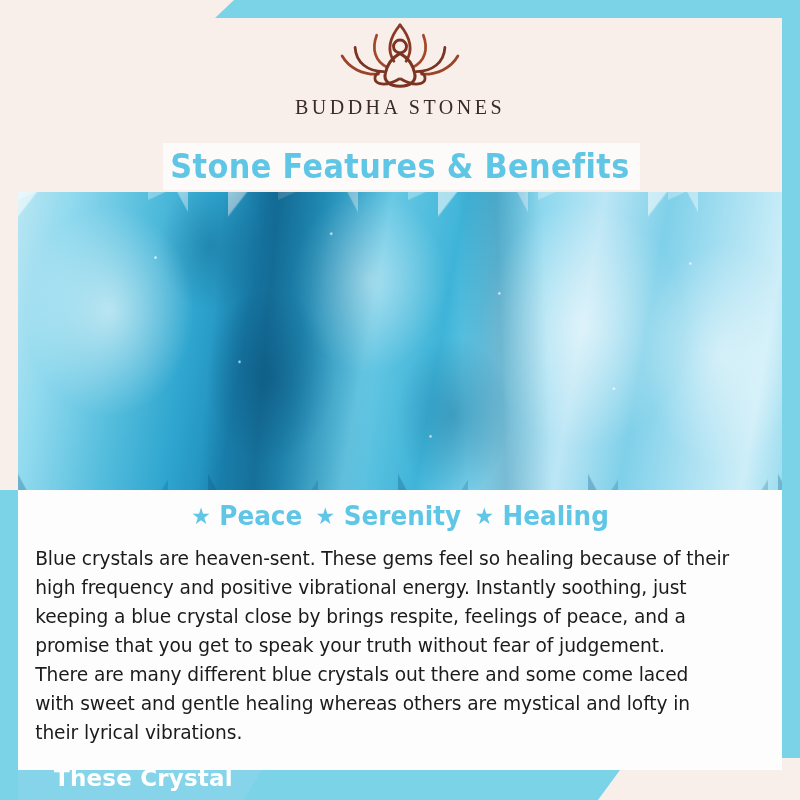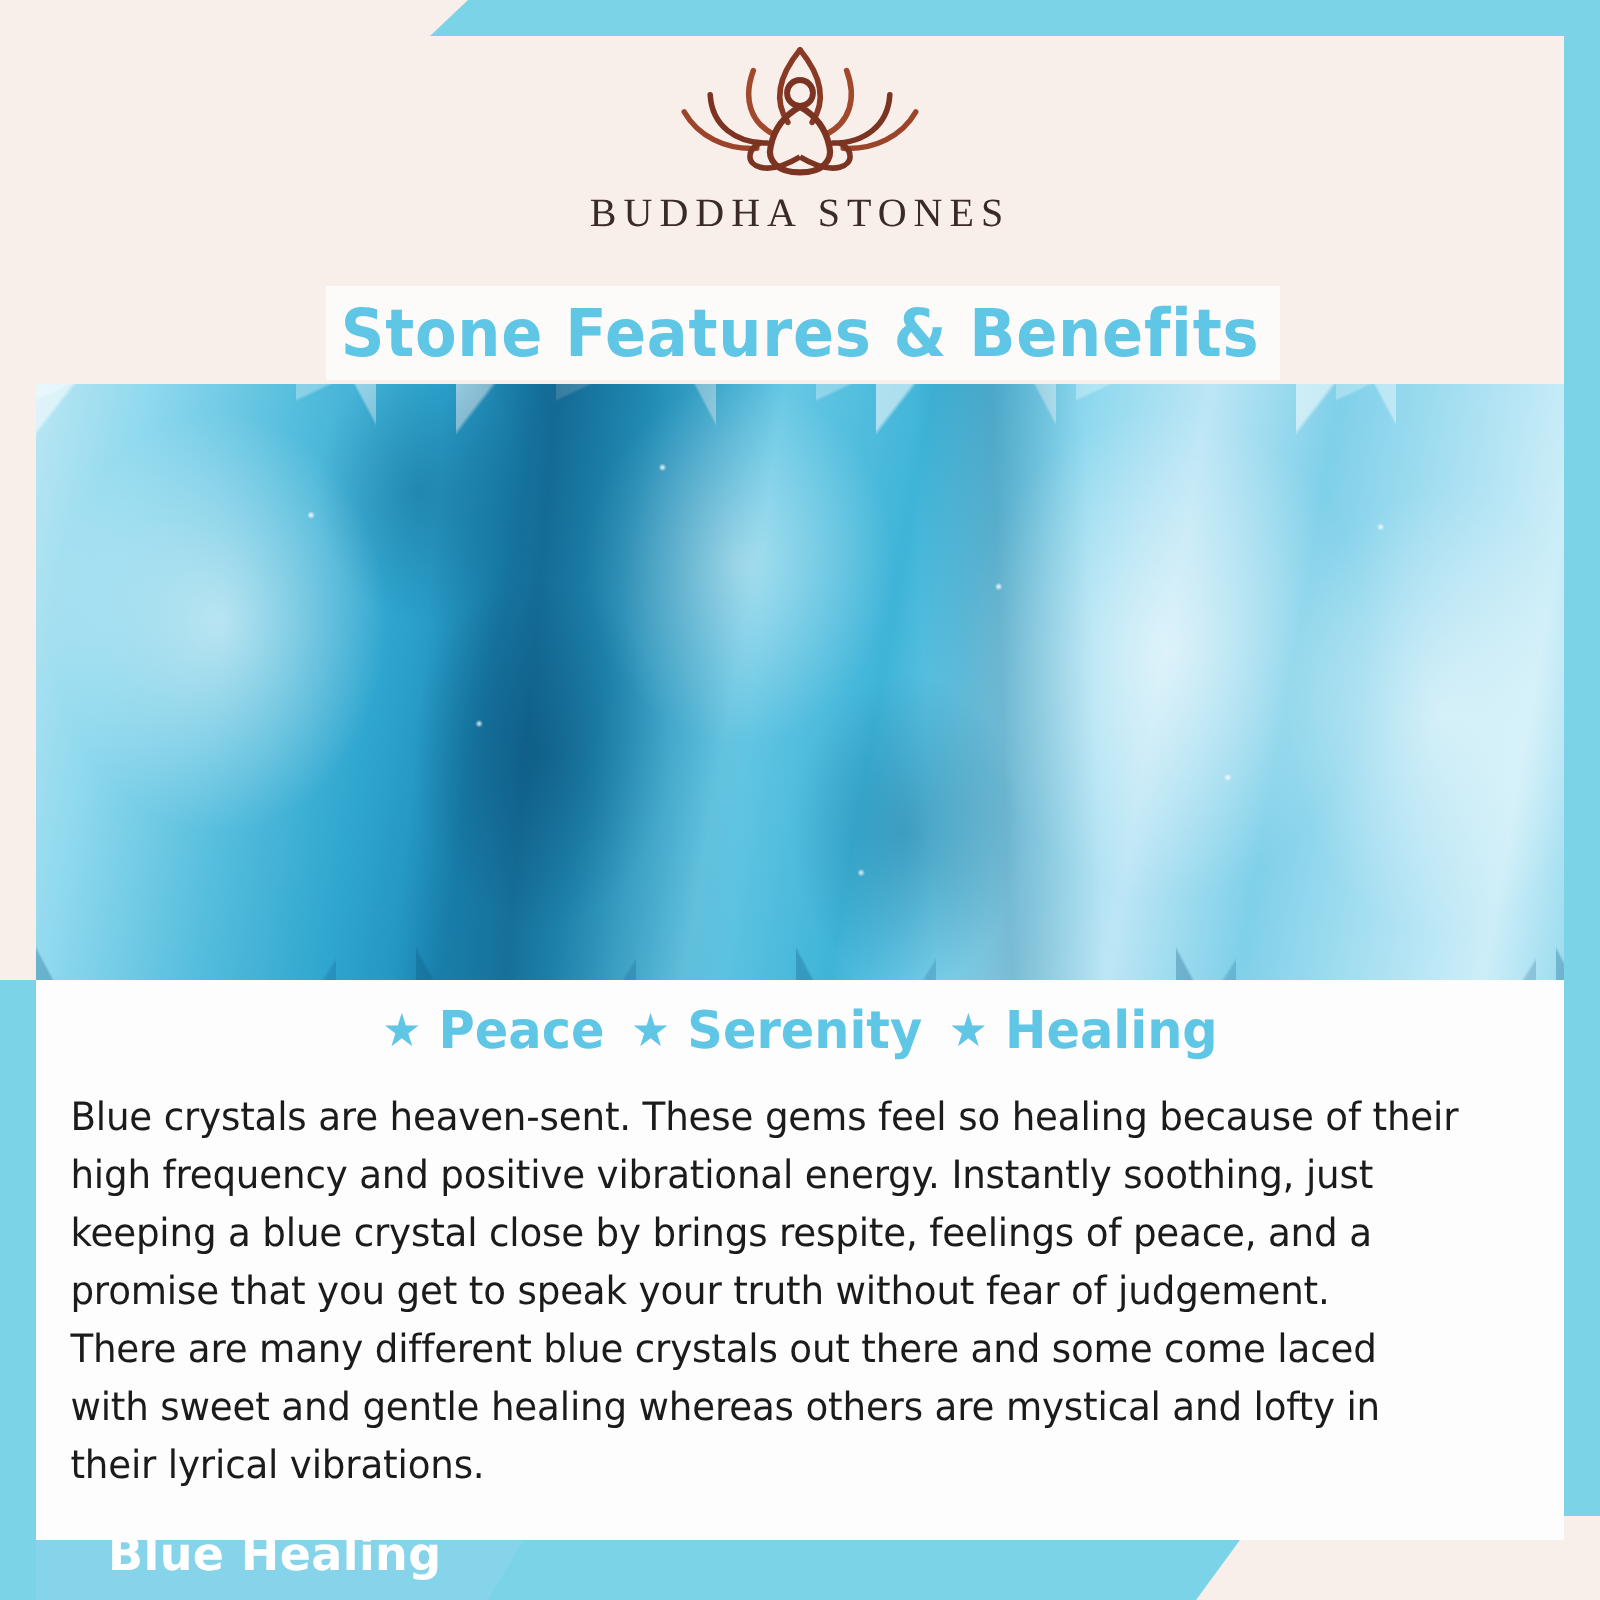--- a/index.html
+++ b/index.html
@@ -189,21 +189,21 @@
   <div class="title">Stone Features &amp; Benefits</div>
 
   <div class="photo">
     <div class="layer ph-base"></div>
     <div class="layer ph-facets"></div>
     <div class="layer ph-shards"></div>
     <div class="layer ph-dark"></div>
     <div class="layer ph-sparkle"></div>
   </div>
   <div class="ribbon">
-    <span class="ribbon-label">Blue Healing</span>
+    <span class="ribbon-label">These Crystal</span>
   </div>
 
   <div class="body-section">
     <div class="keywords">
       <span class="kw">
         <span class="star">★</span>
         <span>Peace</span>
       </span>
       <span class="kw">
         <span class="star">★</span>

